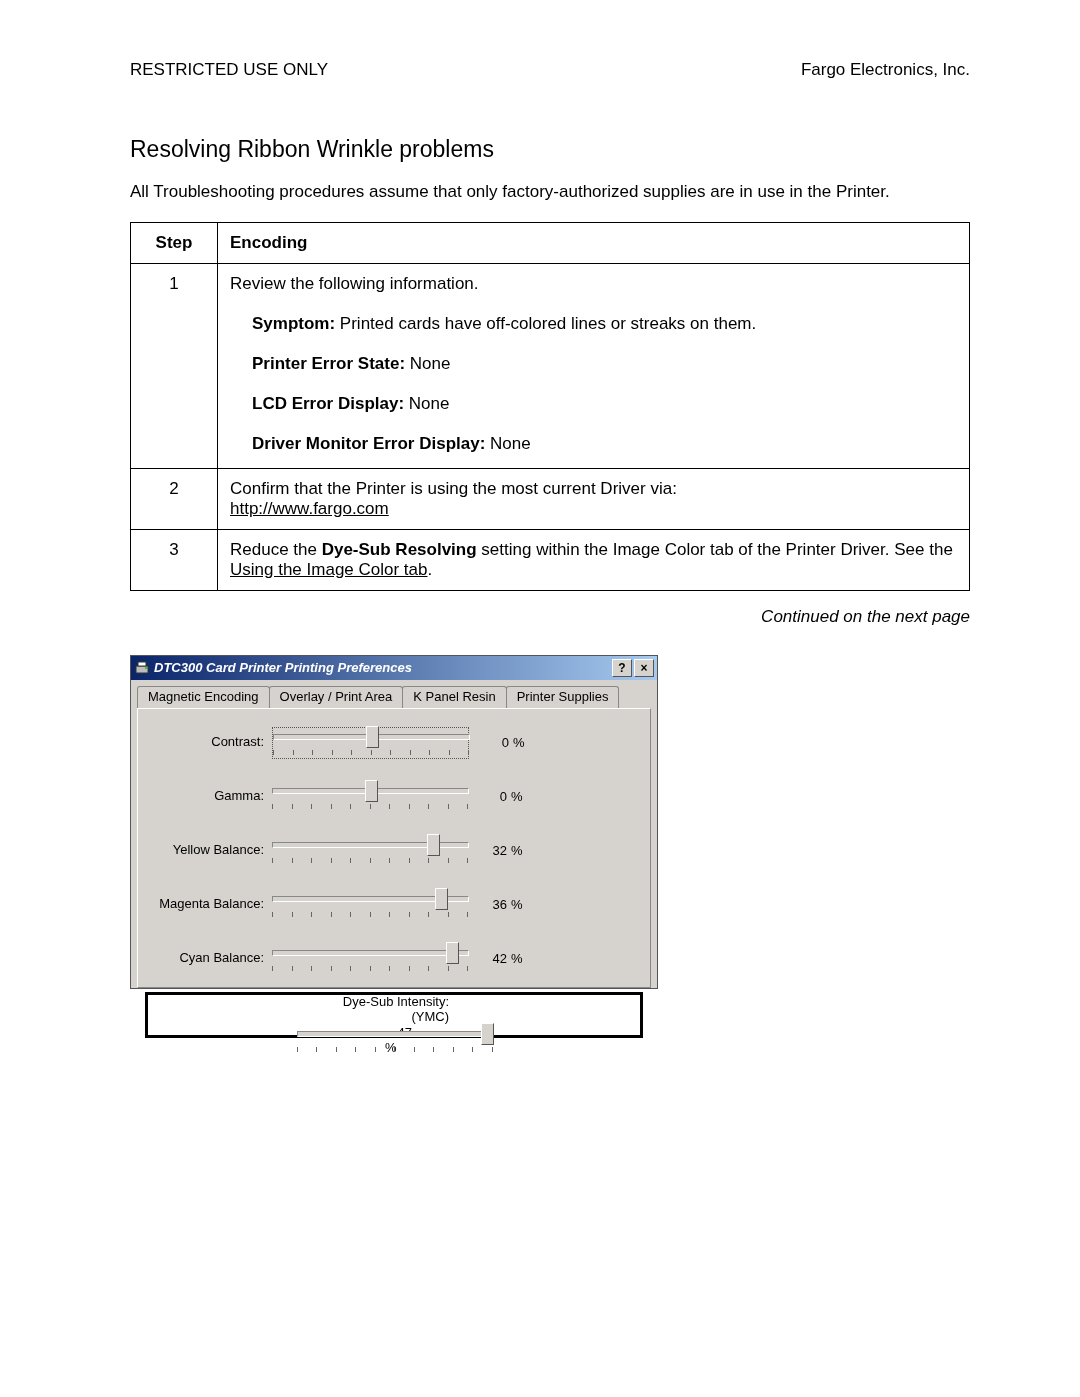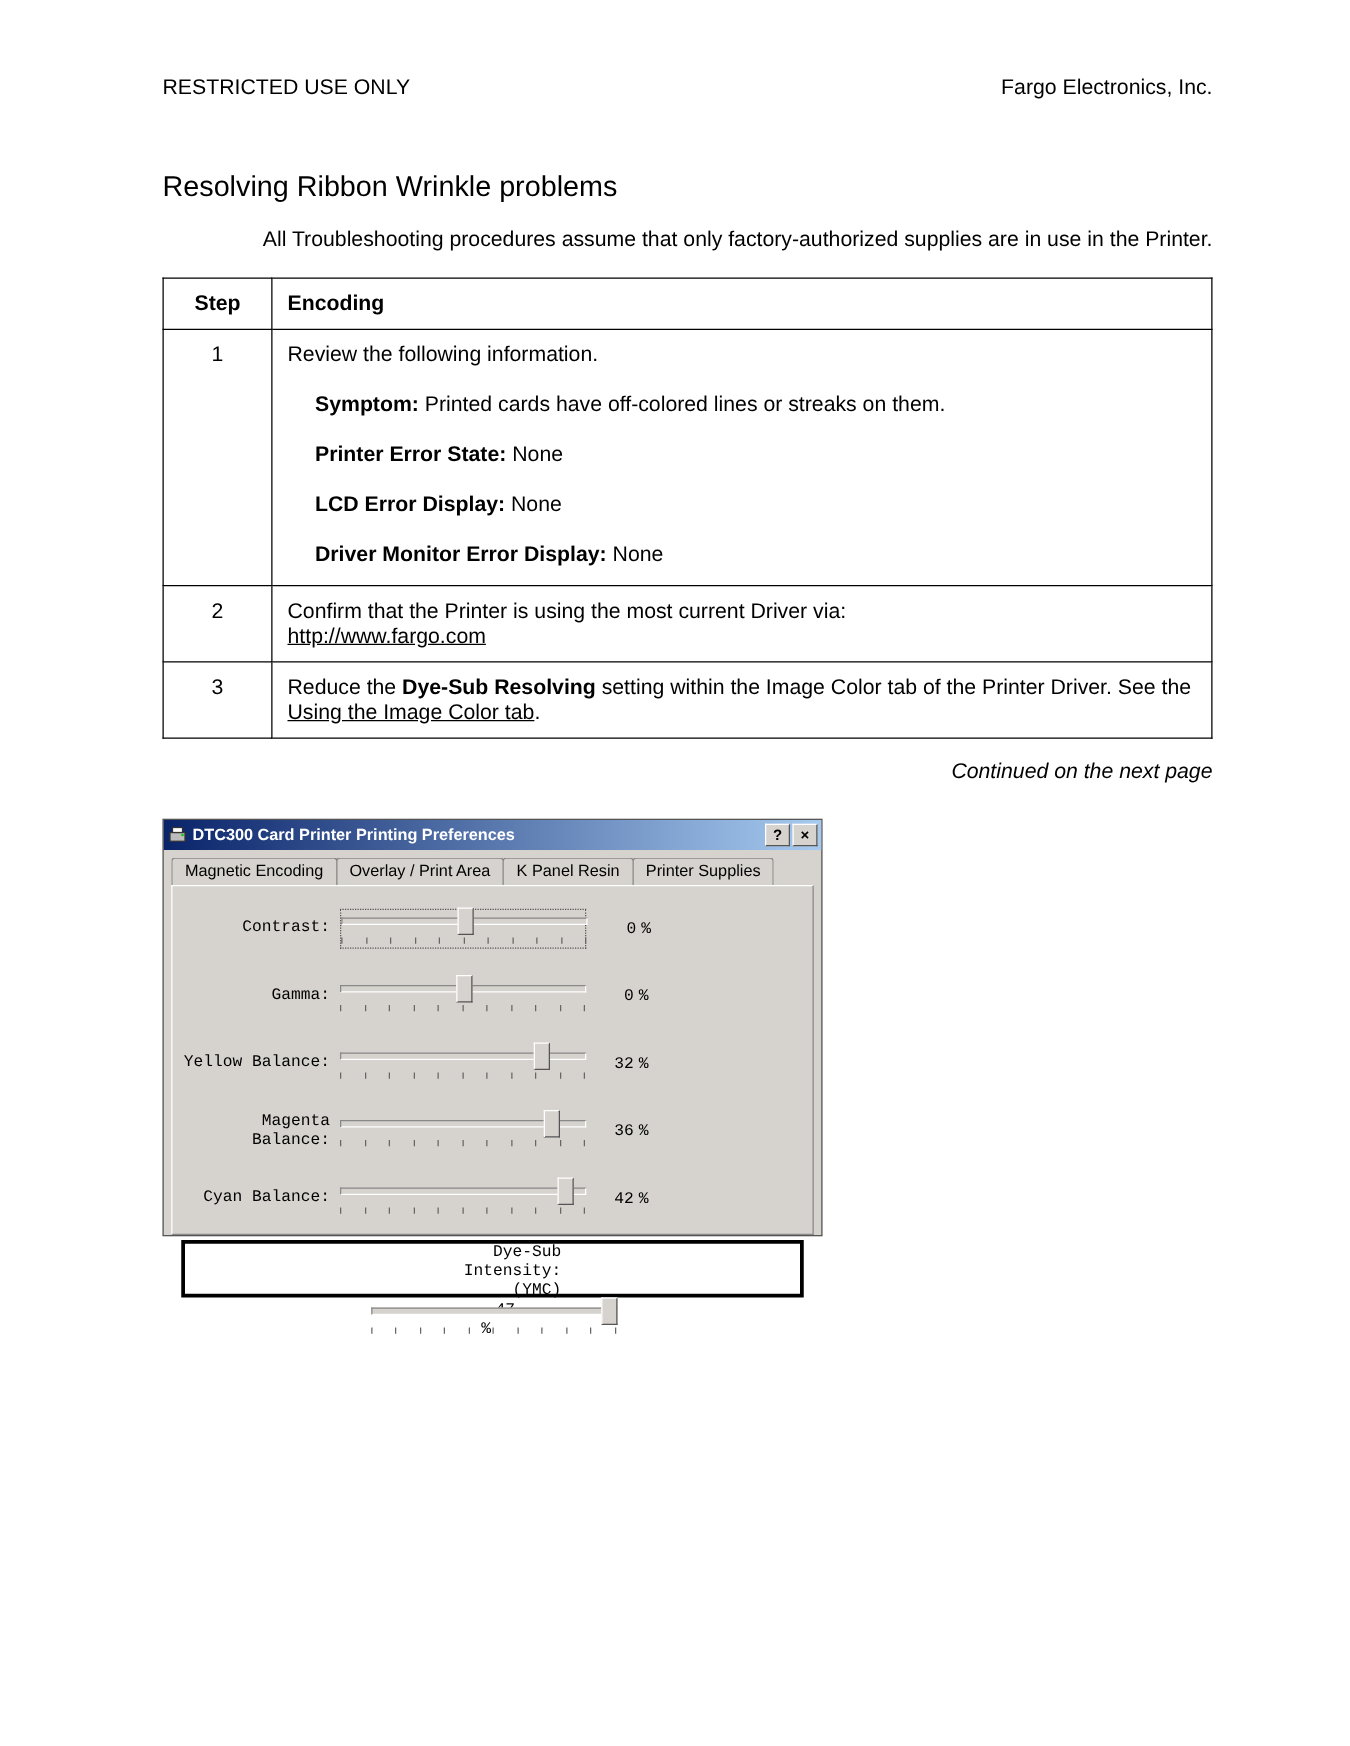--- a/index.html
+++ b/index.html
@@ -24,21 +24,20 @@
   font-size: 17px;
 }
 h2.section-title {
   font-size: 23px;
   font-weight: normal;
   margin: 56px 0 18px 0;
 }
 p.intro {
   margin: 0 0 18px 0;
   line-height: 1.35;
-  text-align: right;
 }
 table.steps {
   border-collapse: collapse;
   width: 100%;
 }
 table.steps th, table.steps td {
   border: 1px solid #000;
   padding: 10px 12px;
   text-align: left;
   vertical-align: top;
@@ -72,20 +71,21 @@
   height: 20px;
 }
 .titlebar .ticon {
   width: 16px; height: 16px; margin-right: 4px;
   display: inline-flex; align-items: center; justify-content: center;
 }
 .titlebar .ttext {
   color: #fff;
   font-weight: bold;
   flex: 1;
+  font-style: italic;
 }
 .titlebar .tbtn {
   width: 18px; height: 16px;
   background: #d6d3ce;
   border: 1px solid #fff;
   border-right-color: #555;
   border-bottom-color: #555;
   margin-left: 2px;
   display: inline-flex;
   align-items: center;
@@ -121,21 +121,20 @@
   border-left-color: #fff;
   padding: 14px 8px 6px 8px;
   height: 280px;
   box-sizing: border-box;
 }
 .slider-row {
   display: flex;
   align-items: center;
   margin-bottom: 14px;
   height: 40px;
-  font-family: Liberation Mono, monospace;
 }
 .slider-label {
   width: 118px;
   text-align: right;
   padding-right: 8px;
   font-size: 13px;
   line-height: 1.15;
 }
 .slider-track-wrap {
   position: relative;

